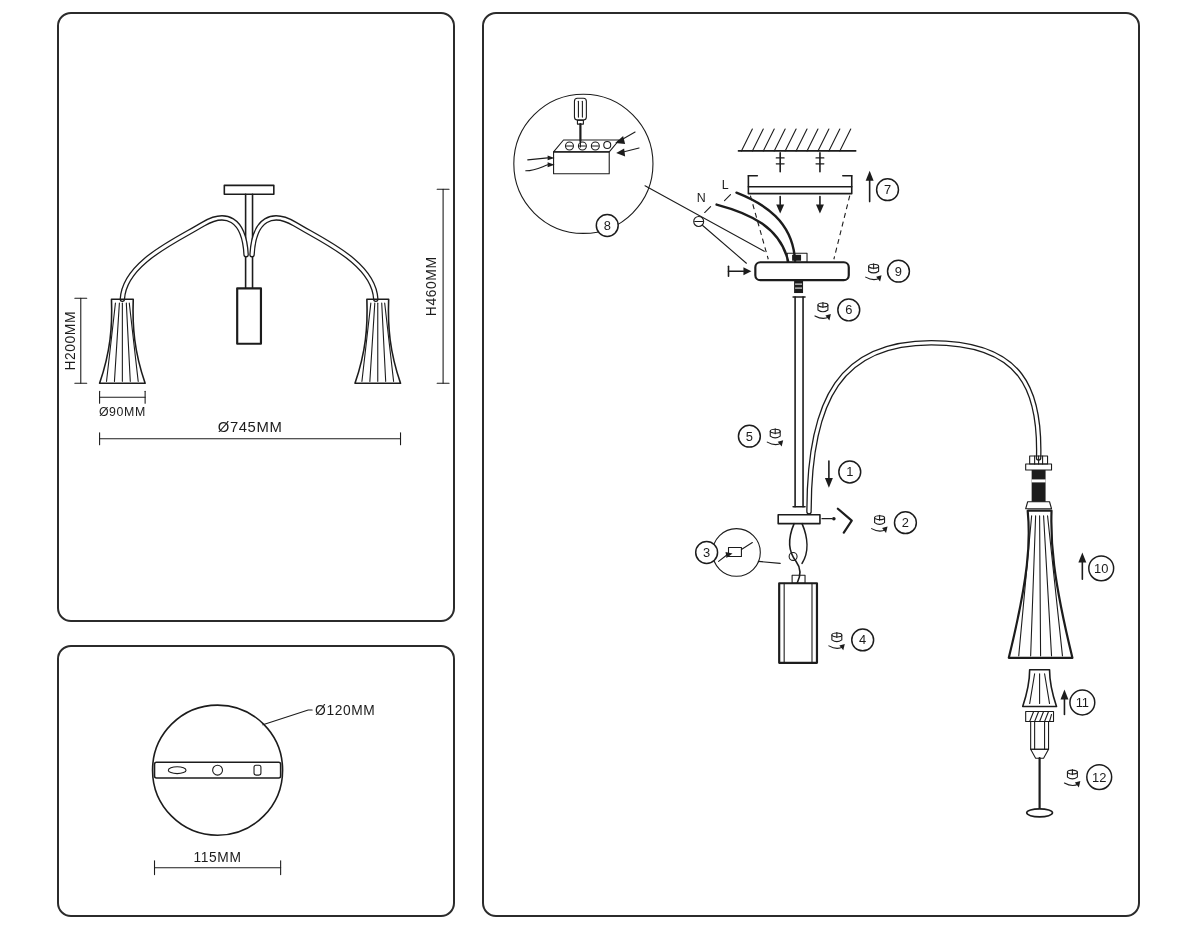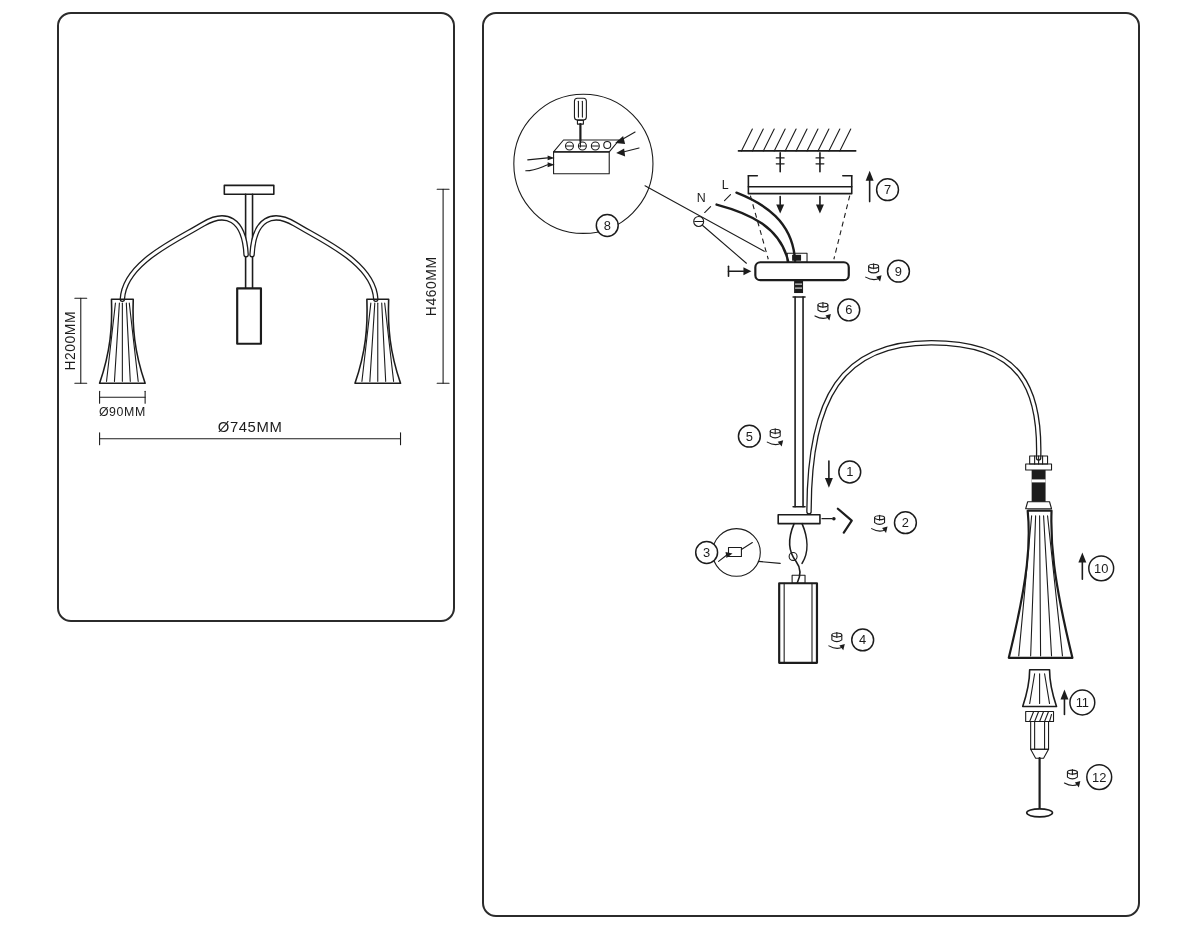--- a/index.html
+++ b/index.html
@@ -86,20 +86,41 @@
 
       <g>
         <line class="s s1" x1="41" y1="428" x2="345" y2="428"></line>
         <line class="s s1" x1="41" y1="422" x2="41" y2="434"></line>
         <line class="s s1" x1="345" y1="422" x2="345" y2="434"></line>
         <text class="t t-lg" x="193" y="421" text-anchor="middle">Ø745MM</text>
       </g>
     </svg>
   </section>
 
+  <section class="panel" id="p2">
+    <svg viewBox="0 0 398 272">
+      <g>
+        <circle class="s" cx="160" cy="125" r="66"></circle>
+        <rect class="s" x="96" y="117" width="128" height="16" rx="2"></rect>
+        <ellipse class="s s1" cx="119" cy="125" rx="9" ry="3.5"></ellipse>
+        <circle class="s s1" cx="160" cy="125" r="5"></circle>
+        <rect class="s s1" x="197" y="120" width="7" height="10" rx="2"></rect>
+      </g>
+      <g>
+        <polyline class="s s1" points="206,79 252,64 256,64" fill="none"></polyline>
+        <text class="t" x="259" y="69" text-anchor="start">Ø120MM</text>
+      </g>
+      <g>
+        <line class="s s1" x1="96" y1="224" x2="224" y2="224"></line>
+        <line class="s s1" x1="96" y1="217" x2="96" y2="231"></line>
+        <line class="s s1" x1="224" y1="217" x2="224" y2="231"></line>
+        <text class="t" x="160" y="218" text-anchor="middle">115MM</text>
+      </g>
+    </svg>
+  </section>
 
   <section class="panel" id="p3">
     <svg viewBox="0 0 658 905">
       <defs>
         <g id="screwrot">
           <ellipse class="s s1" cx="0" cy="-5" rx="5" ry="2"></ellipse>
           <path class="s s1" d="M-5,-5 L-5,0 Q0,3.5 5,0 L5,-5"></path>
           <line class="s s1" x1="0" y1="-7.5" x2="0" y2="-2.5"></line>
           <path class="s s1" d="M-8,6 Q0,10.5 6,7"></path>
           <polygon class="f" points="8,4 2.5,5.5 6.5,10.5"></polygon>

